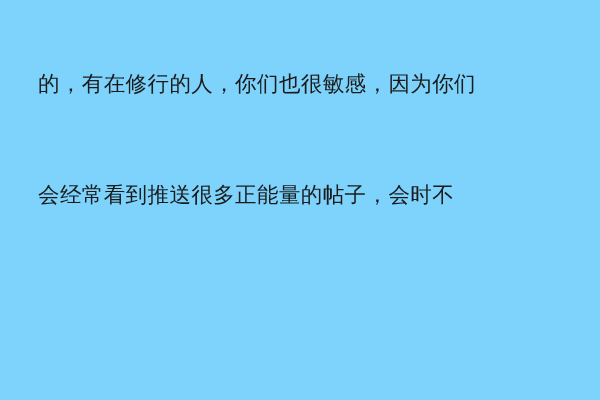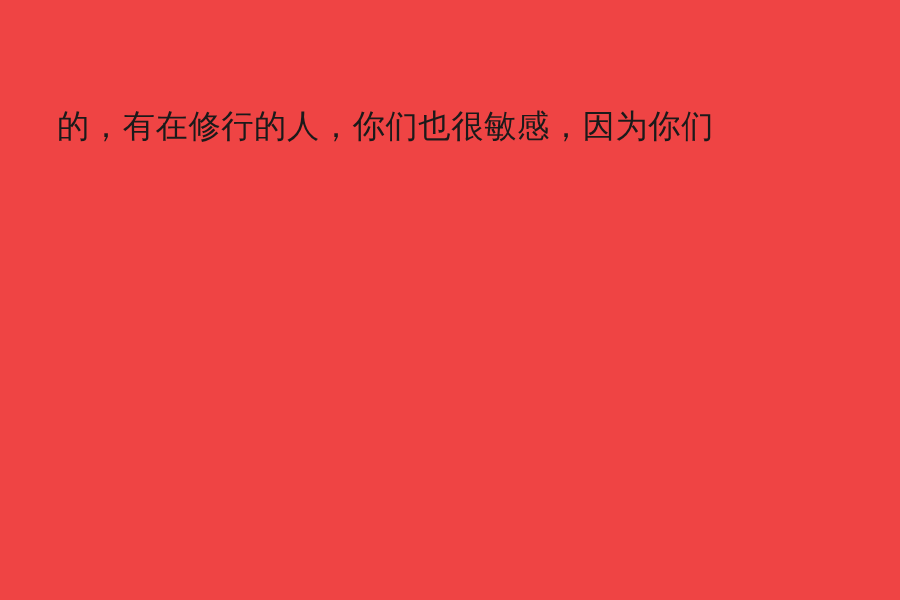--- a/index.html
+++ b/index.html
@@ -10,21 +10,21 @@
     width: 600px;
     height: 400px;
     background: #ffffff;
     font-family: "Liberation Sans", sans-serif;
     overflow: hidden;
   }
   .page {
     position: relative;
     width: 600px;
     height: 400px;
-    background: #ef4444;
+    background: #7dd3fc;
     box-sizing: border-box;
     padding: 0 38px;
     overflow: hidden;
   }
   .text-block {
     margin: 0;
     padding: 0;
     color: #1a1a1a;
     font-size: 21.5px;
     line-height: 38.5px;
@@ -47,20 +47,21 @@
     line-height: 30px;
     margin-top: -8px;
   }
 </style>
 </head>
 <body>
 
 <div class="page">
   <div class="text-block">
     <span class="line">的，有在修行的人，你们也很敏感，因为你们</span>
+    <span class="line">会经常看到推送很多正能量的帖子，会时不</span>
     
     
     
     
     
     
     
   </div>
 </div>
 

